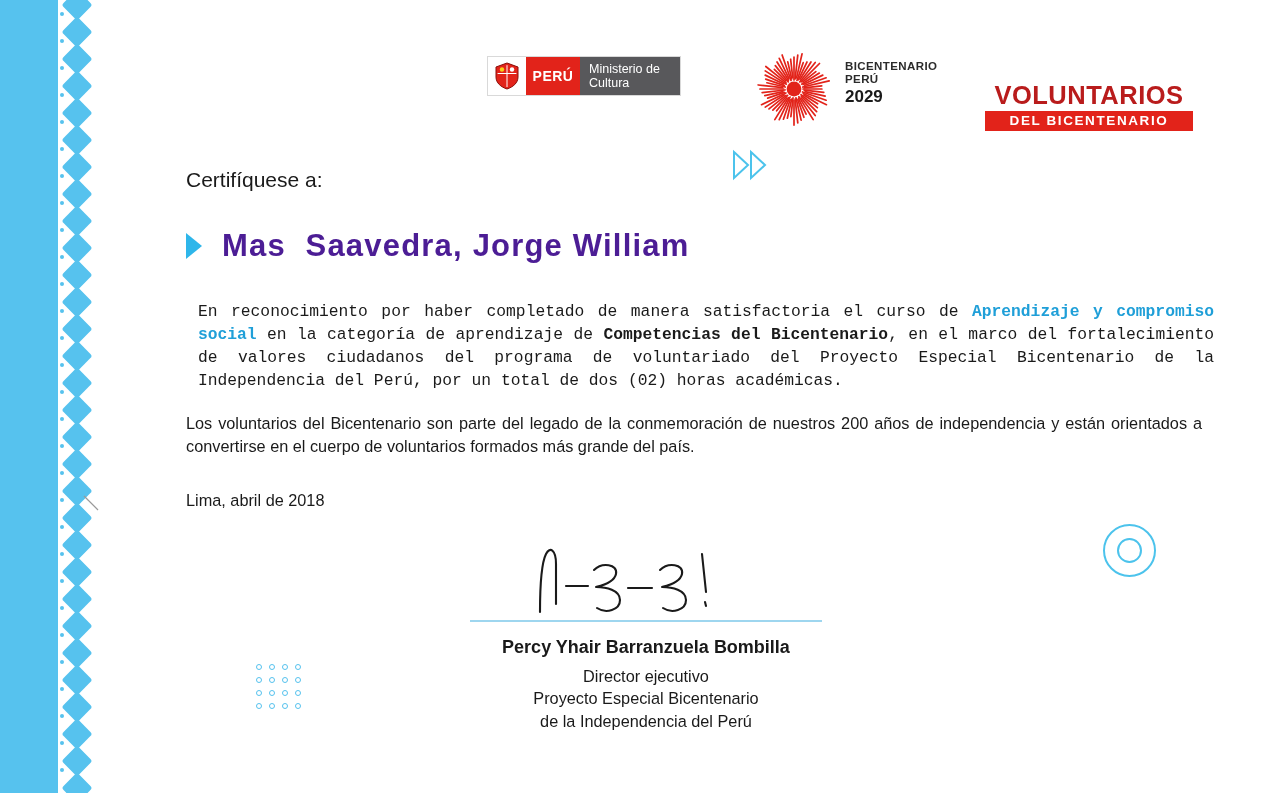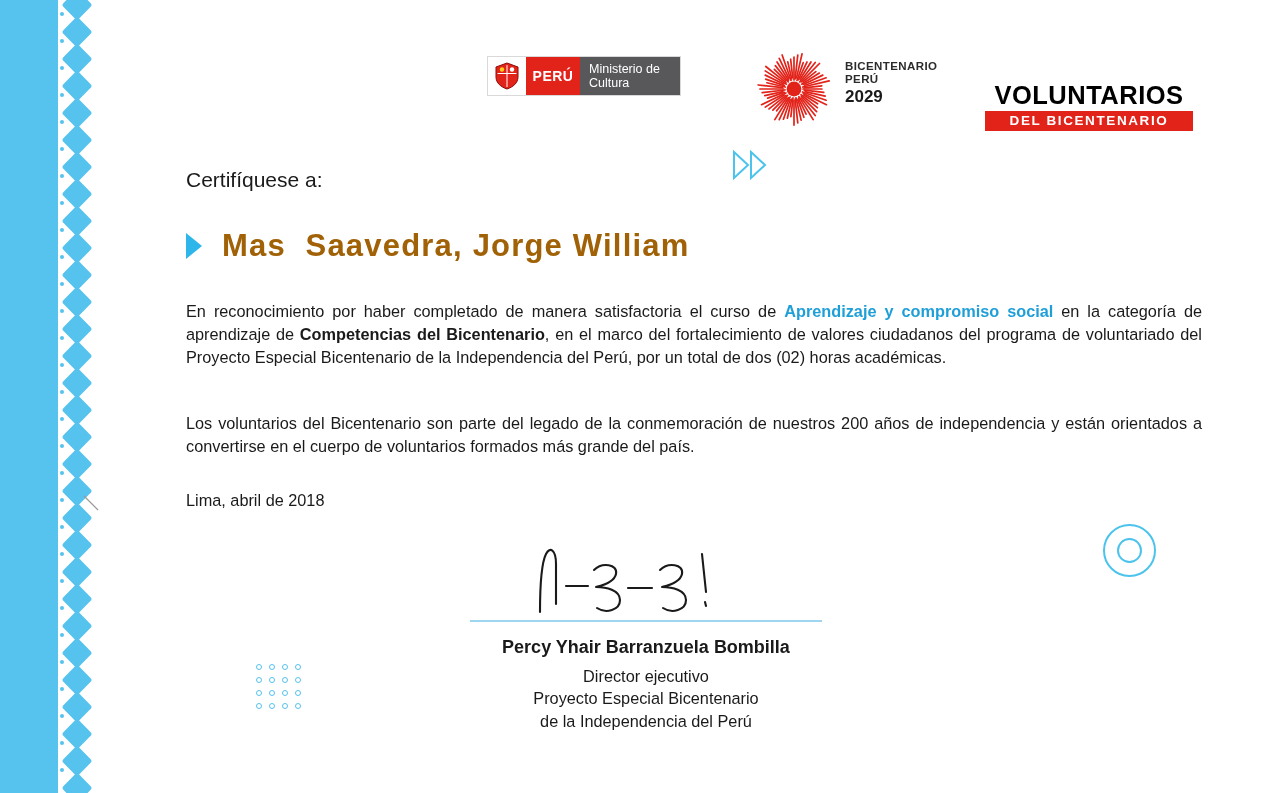--- a/index.html
+++ b/index.html
@@ -95,21 +95,21 @@
   .bic-t2 { font-size: 11.5px; font-weight: bold; letter-spacing: .4px; color: #2b2b2b;}
   .bic-t3 { font-size: 17px; font-weight: bold; color: #1a1a1a; margin-top: 1px;}
 
   .logo-volunt {
     position: absolute;
     left: 985px; top: 42px;
     width: 208px; height: 52px;
     text-align: center;
   }
   .lv-top {
-    color: #000000;
+    color: #b91c1c;
     font-size: 25.5px;
     font-weight: bold;
     letter-spacing: 0.5px;
     line-height: 1.05;
   }
   .lv-bot {
     background: #e2231a;
     color: #ffffff;
     font-size: 13.5px;
     font-weight: bold;
@@ -145,33 +145,33 @@
     width: 0; height: 0;
     border-left: 16px solid #2eb6ea;
     border-top: 13px solid transparent;
     border-bottom: 13px solid transparent;
     margin-right: 20px;
   }
   .name-text {
     font-size: 31px;
     font-weight: bold;
     letter-spacing: 1.2px;
-    color: #a16207;
+    color: #4c1d95;
     white-space: pre;
   }
 
   .para {
     position: absolute;
     width: 1016px;
     font-size: 16.3px;
     line-height: 1.42;
     color: #1a1a1a;
     text-align: justify;
   }
-  .para1 { left: 0; top: 300px; }
+  .para1 { left: 12px; top: 300px; font-family: Liberation Mono, monospace; }
   .para2 { left: 0; top: 412px; }
   .b { font-weight: bold; }
   .blue { color: #1f9fd8; font-weight: bold; }
 
   .place-date {
     position: absolute;
     left: 0; top: 491px;
     font-size: 16.3px;
   }
 

